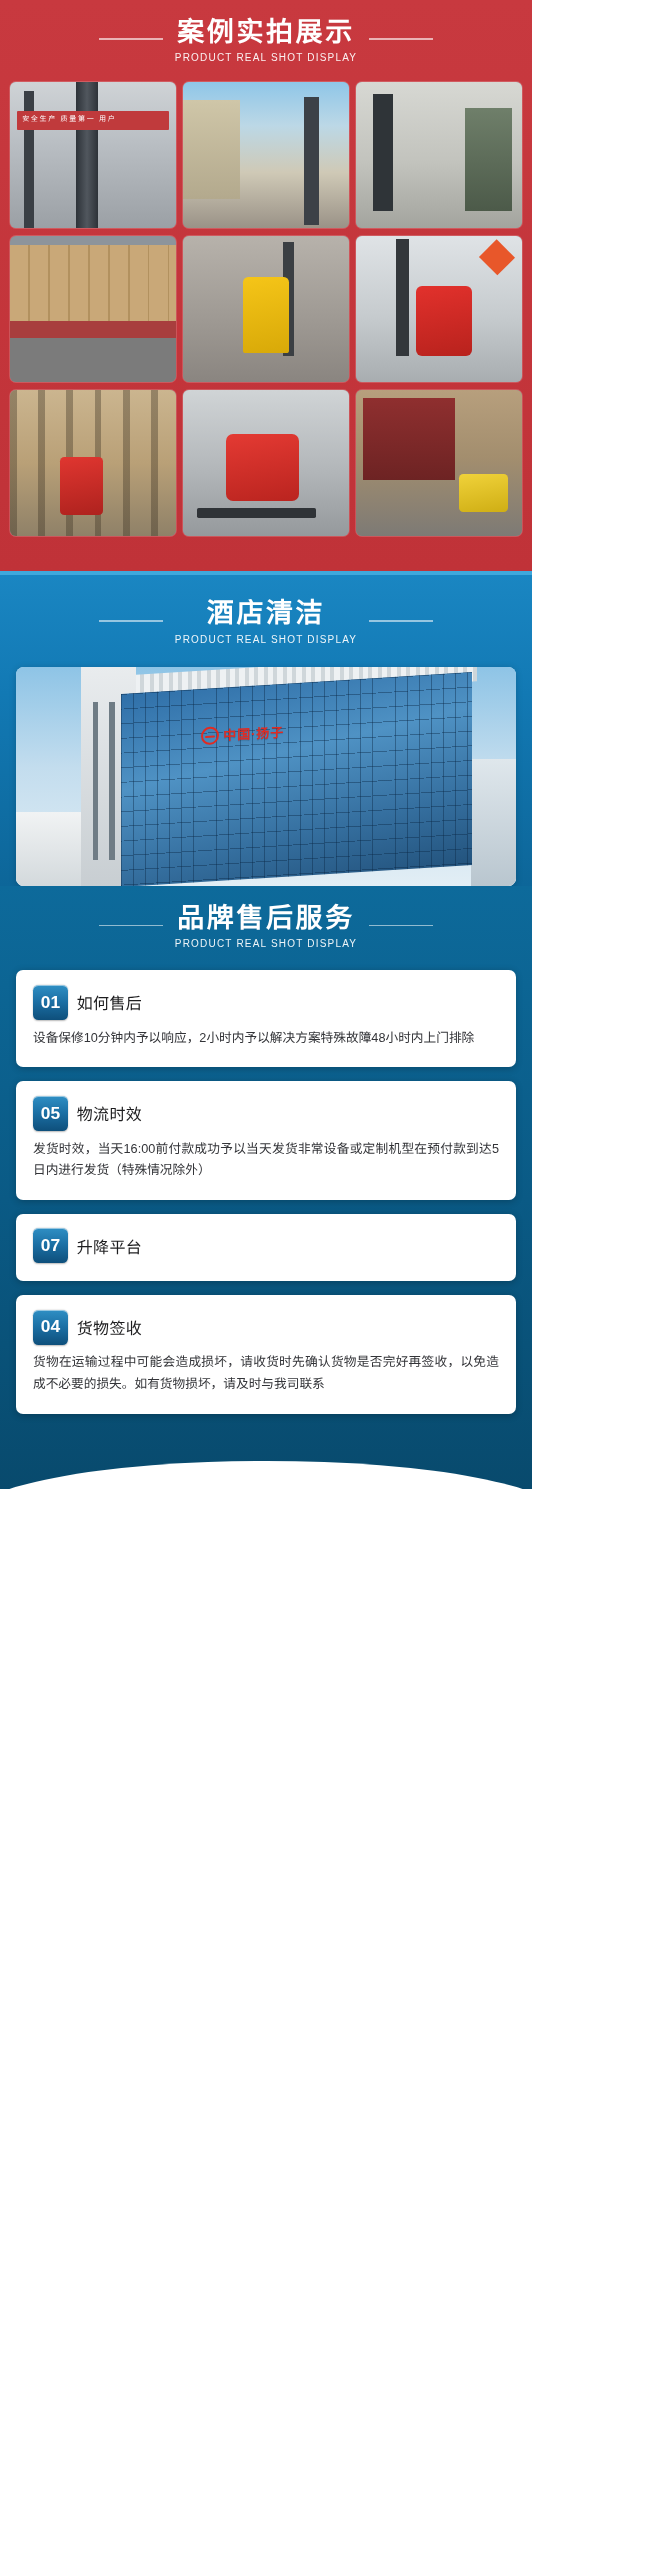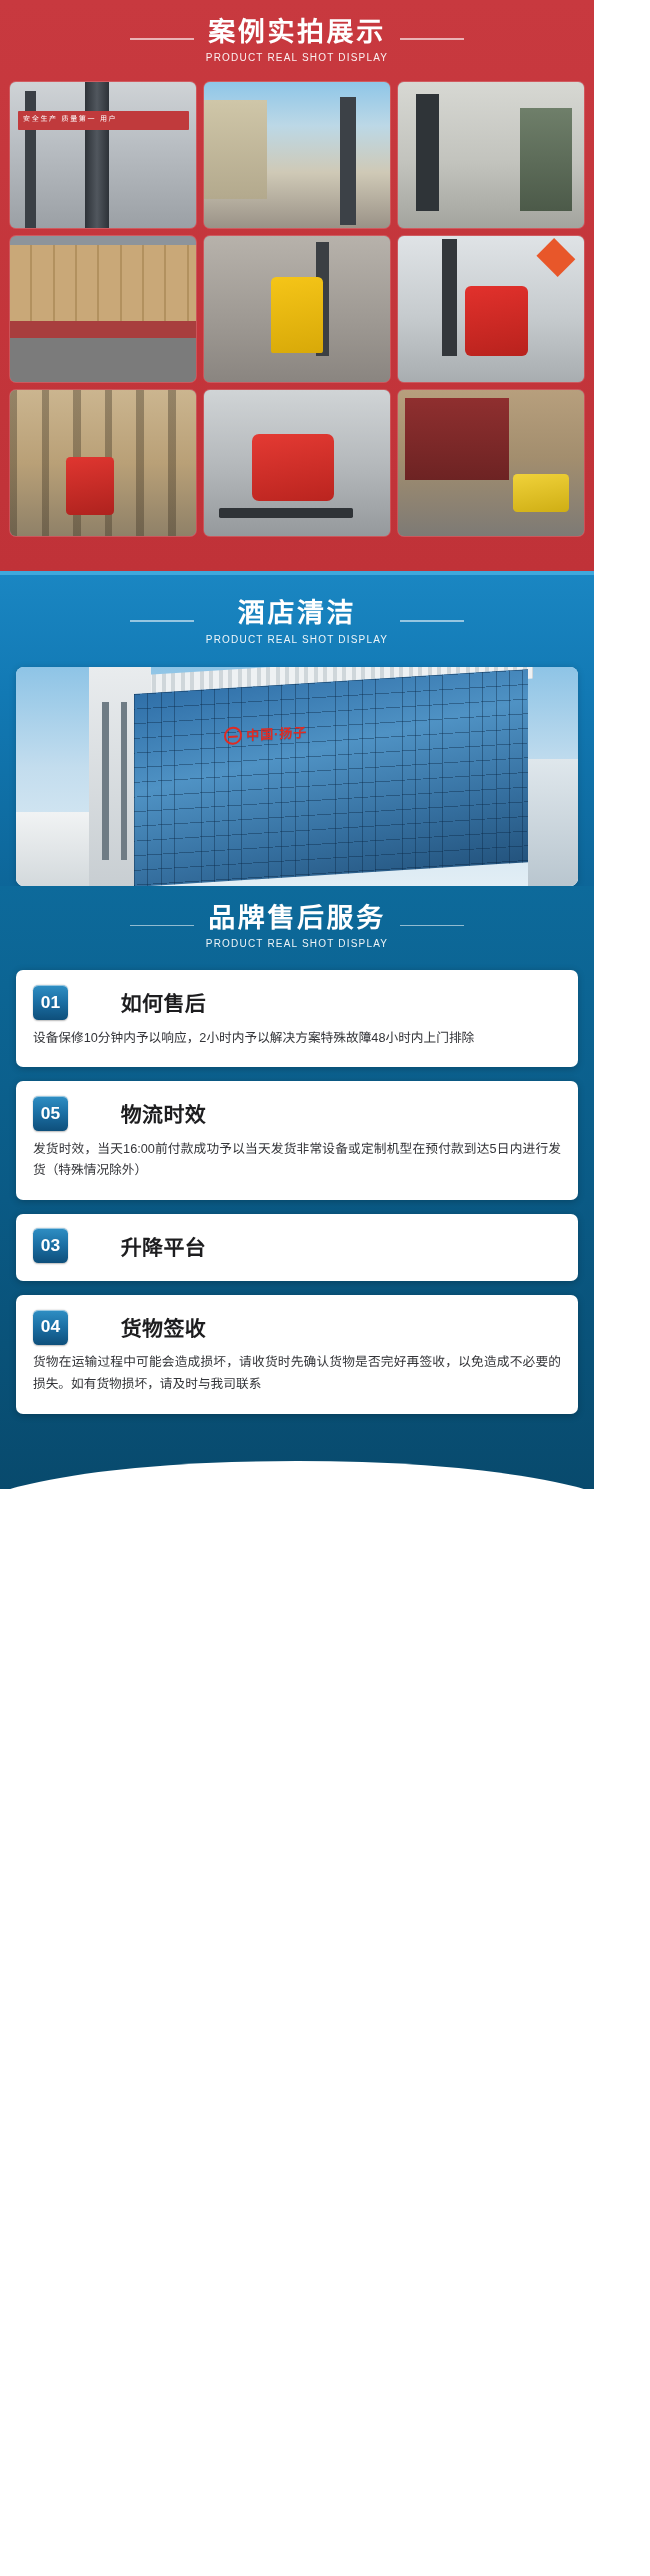--- a/index.html
+++ b/index.html
@@ -3,21 +3,21 @@
 <meta charset="utf-8">
 <title>案例实拍展示</title>
 <style>
   * { margin:0; padding:0; box-sizing:border-box; }
   html,body{ background:#ffffff; }
   body{
     width:651px;
     font-family:"Liberation Sans","DejaVu Sans",sans-serif;
     -webkit-font-smoothing:antialiased;
   }
-  .page{ width:594px; position:relative; overflow:hidden; }
+  .page{ width:532px; position:relative; overflow:hidden; }
 
   
   .section-red{
     background:#c5383f;
     background:linear-gradient(180deg,#c8393f 0%,#c03238 100%);
     padding:15.6px 0 35px 0;
     position:relative;
   }
   .sec-head{
     display:flex; align-items:center; justify-content:center;
@@ -279,21 +279,21 @@
   .badge{
     width:35px; height:35px; flex:0 0 auto;
     border-radius:5.2px;
     background:linear-gradient(180deg,#2f8fc4 0%,#1b6fa4 48%,#0e4f7b 100%);
     color:#ffffff; font-size:17.4px; font-weight:700;
     display:flex; align-items:center; justify-content:center;
     letter-spacing:0; line-height:1;
     box-shadow:inset 0 0.9px 0 rgba(255,255,255,.5),0 0.9px 1.7px rgba(0,0,0,.28);
   }
   .card-title{
-    font-size:21px; font-weight:700; color:#1d1d1f; letter-spacing:0.4px;margin-left:44px;
+    font-size:16px; font-weight:400; color:#1d1d1f; letter-spacing:0.4px;
   }
   .card-body{
     margin-top:7.8px;
     font-size:12.7px; line-height:1.72; color:#333438;
     text-align:justify;
   }
 
   .bottom-curve{
     position:absolute; left:-6%; bottom:-29.5px; width:112%; height:57px;
     background:#ffffff; border-radius:50% 50% 0 0 / 100% 100% 0 0;
@@ -428,21 +428,21 @@
       <div class="card">
         <div class="card-head">
           <span class="badge">05</span>
           <span class="card-title">物流时效</span>
         </div>
         <div class="card-body">发货时效，当天16:00前付款成功予以当天发货非常设备或定制机型在预付款到达5日内进行发货（特殊情况除外）</div>
       </div>
 
       <div class="card">
         <div class="card-head">
-          <span class="badge">03</span>
+          <span class="badge">07</span>
           <span class="card-title">升降平台</span>
         </div>
       </div>
 
       <div class="card">
         <div class="card-head">
           <span class="badge">04</span>
           <span class="card-title">货物签收</span>
         </div>
         <div class="card-body">货物在运输过程中可能会造成损坏，请收货时先确认货物是否完好再签收，以免造成不必要的损失。如有货物损坏，请及时与我司联系</div>

